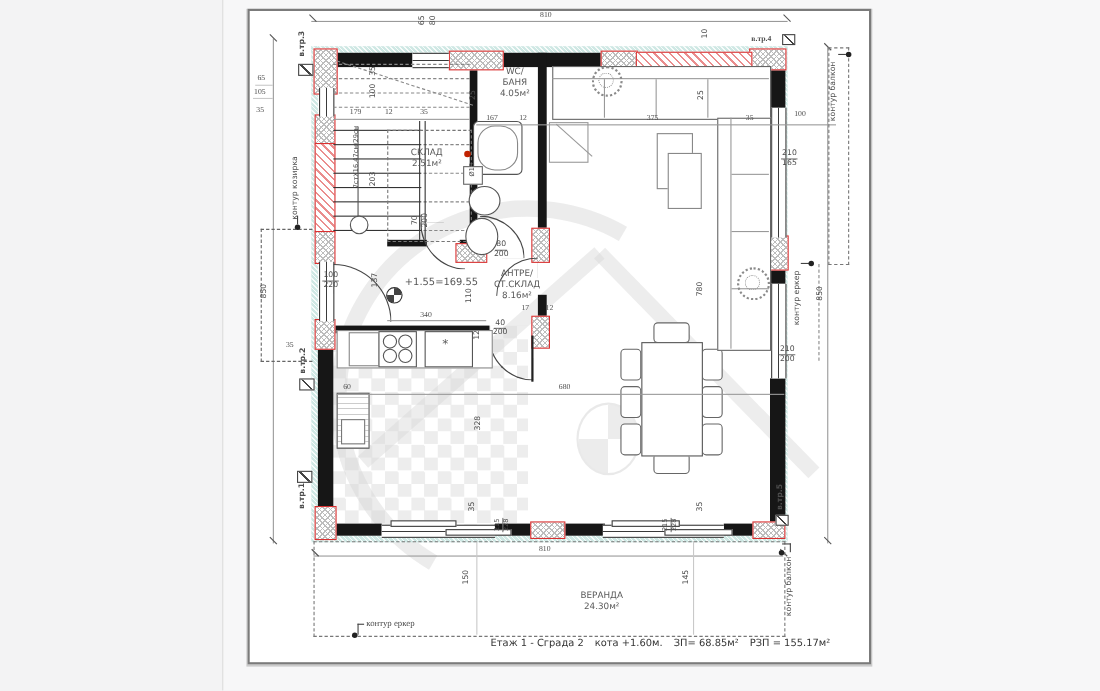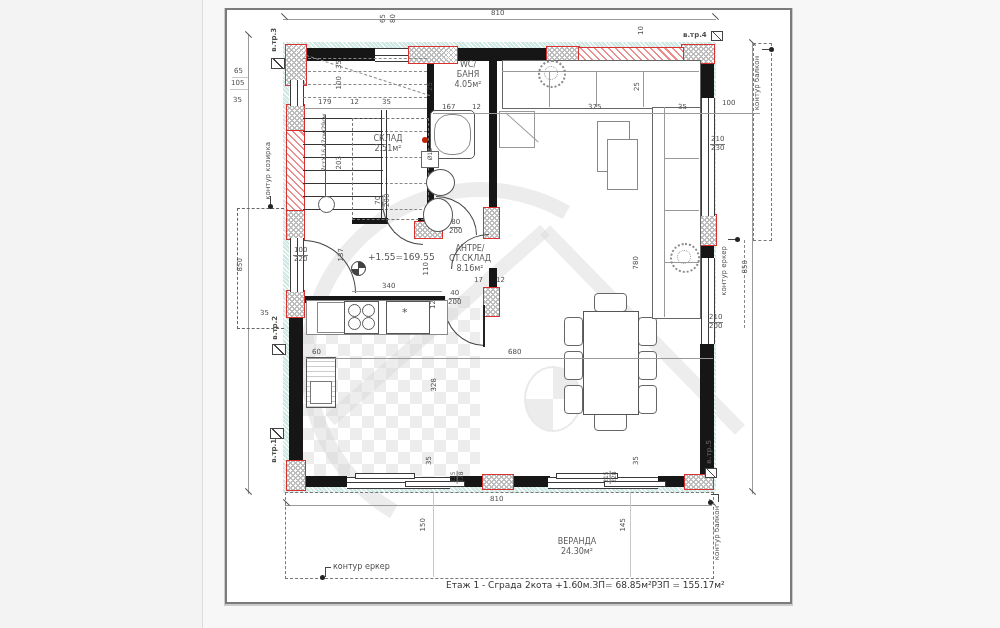--- a/index.html
+++ b/index.html
@@ -25,35 +25,35 @@
   .leaf{background:#fff;border:1px solid #3a3a3a;}
   
   .lin{background:#9a9a9a;}
   .lit{background:#c9c9c9;}
   .tk{width:9px;height:1px;background:#555;transform:rotate(45deg);}
   .dash{border:1px dashed #777;background:transparent;}
   .dashl{border-top:1px dashed #888;}
   .dashv{border-left:1px dashed #888;}
   .dot{background:#222;border-radius:50%;}
   
-  .dim{font-size:7px;color:#4d4d4d;white-space:nowrap;line-height:1;}
+  .dim{font-size:7px;color:#4d4d4d;white-space:nowrap;line-height:1;font-family:Liberation Serif, serif;}
   .dimv{font-size:7px;color:#4d4d4d;white-space:nowrap;line-height:1;writing-mode:vertical-rl;transform:rotate(180deg);}
   .t6{font-size:6px;}
   .room{color:#5a5a5a;font-size:8px;text-align:center;line-height:1.25;white-space:nowrap;}
   .frac{display:inline-flex;flex-direction:column;align-items:center;font-size:7px;color:#4d4d4d;line-height:1.1;}
   .frac .top{border-bottom:1px solid #777;padding:0 1px;}
   .fracv{transform:rotate(-90deg);transform-origin:center;}
   .mk{border:1px solid #444;background:#fff;background-image:linear-gradient(45deg,transparent 45%,#444 45%,#444 55%,transparent 55%);}
   .furn{background:#fff;border:1px solid #666;}
   .furn2{background:#fff;border:1px solid #888;}
   .chair{background:#fff;border:1px solid #666;border-radius:4px;}
   .plant{border:2px dotted #8a8a8a;border-radius:50%;background:transparent;}
   .plant-in{border:1px dotted #9a9a9a;border-radius:50%;}
   .arc{border-color:#444;}
-  .caption{font-size:9px;color:#333;white-space:nowrap;display:flex;}
+  .caption{font-size:9px;color:#333;white-space:nowrap;display:flex;gap:10px;}
 </style>
 </head>
 <body>
 
 <div id="canvas">
   <div class="abs gutter"></div>
   <div class="abs divider"></div>
   <div class="abs sheet"></div>
 
   <div>
@@ -243,21 +243,21 @@
   <div class="abs dimv" style="left:742px;top:260px;">850</div>
   <div class="abs dimv" style="left:420px;top:518px;">150</div>
   <div class="abs dimv" style="left:620px;top:518px;">145</div>
   <div class="abs dim" style="left:442px;top:104px;">167</div>
   <div class="abs dim" style="left:472px;top:104px;">12</div>
   <div class="abs dim" style="left:588px;top:104px;">375</div>
   <div class="abs dim" style="left:678px;top:104px;">35</div>
   <div class="abs dim" style="left:722px;top:100px;">100</div>
   <div class="abs frac" style="left:710px;top:136px;">
     <span class="top">210</span>
-    <span>230</span>
+    <span>165</span>
   </div>
   <div class="abs frac" style="left:708px;top:314px;">
     <span class="top">210</span>
     <span>200</span>
   </div>
   <div class="abs dimv" style="left:427px;top:82px;">25</div>
   <div class="abs dimv" style="left:634px;top:82px;">25</div>
   <div class="abs dimv" style="left:638px;top:26px;">10</div>
   <div class="abs dimv" style="left:380px;top:14px;">65</div>
   <div class="abs dimv" style="left:390px;top:14px;">80</div>
@@ -336,21 +336,21 @@
   </div>
   <div class="abs room" style="left:360px;top:134px;width:56px;">
     <div>СКЛАД</div>
     <div>2.51м²</div>
   </div>
   <div class="abs room" style="left:436px;top:244px;width:68px;">
     <div>АНТРЕ/</div>
     <div>СТ.СКЛАД</div>
     <div>8.16м²</div>
   </div>
-  <div class="abs room" style="left:535px;top:537px;width:84px;">
+  <div class="abs room" style="left:505px;top:537px;width:84px;">
     <div>ВЕРАНДА</div>
     <div>24.30м²</div>
   </div>
 
   <div class="abs caption" style="left:446px;top:580px;">
     <span>Етаж 1 - Сграда 2</span>
     <span>кота +1.60м.</span>
     <span>ЗП= 68.85м²</span>
     <span>РЗП = 155.17м²</span>
   </div>

